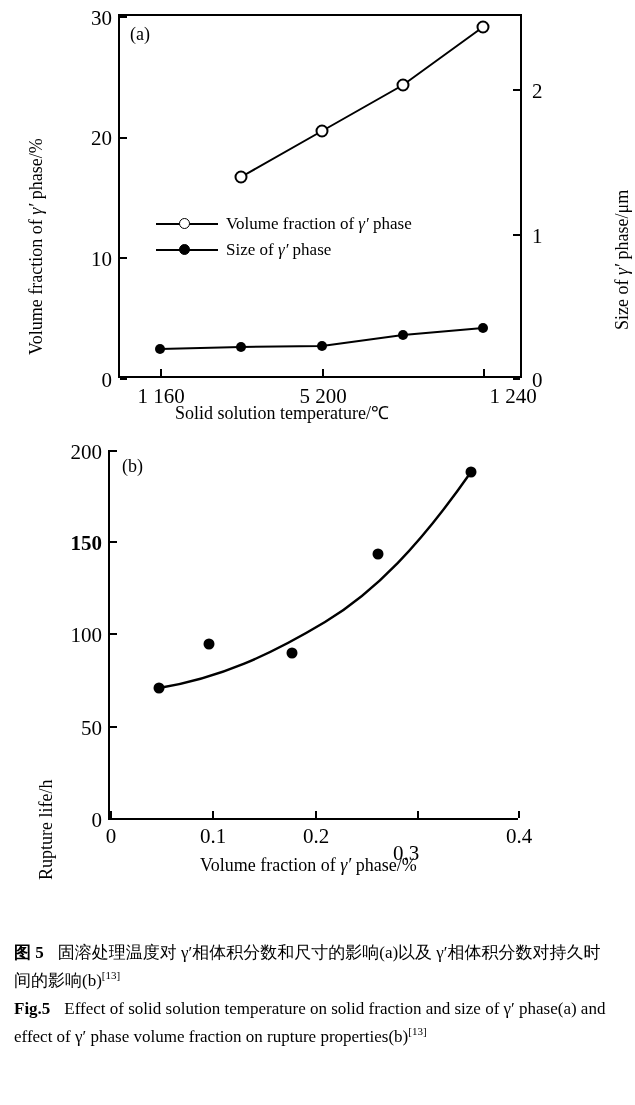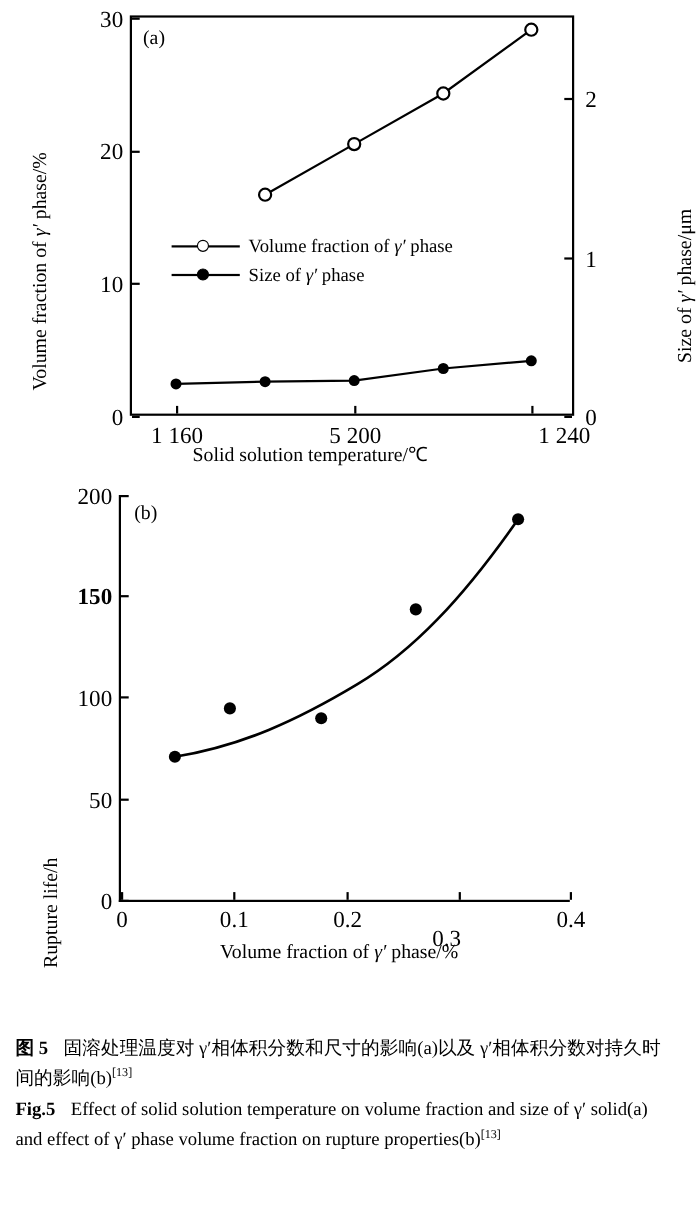--- a/index.html
+++ b/index.html
@@ -174,17 +174,17 @@
         <circle cx="361" cy="22" r="5.5" fill="#000"></circle>
       </svg>
     </div>
   </div>
 
   <div class="caption">
     <p>
       <span class="cap-bold">图 5</span><span class="indent-sp"></span><span>固溶处理温度对 γ′相体积分数和尺寸的影响(a)以及 γ′相体积分数对持久时间的影响(b)</span><sup>[13]</sup>
     </p>
     <p>
-      <span class="cap-bold">Fig.5</span><span class="indent-sp"></span><span>Effect of solid solution temperature on volume fraction and size of γ′ solid(a) and effect of γ′ phase volume fraction on rupture properties(b)</span><sup>[13]</sup>
+      <span class="cap-bold">Fig.5</span><span class="indent-sp"></span><span>Effect of solid solution temperature on solid fraction and size of γ′ phase(a) and effect of γ′ phase volume fraction on rupture properties(b)</span><sup>[13]</sup>
     </p>
   </div>
 
 </div>
 
 </body></html>

